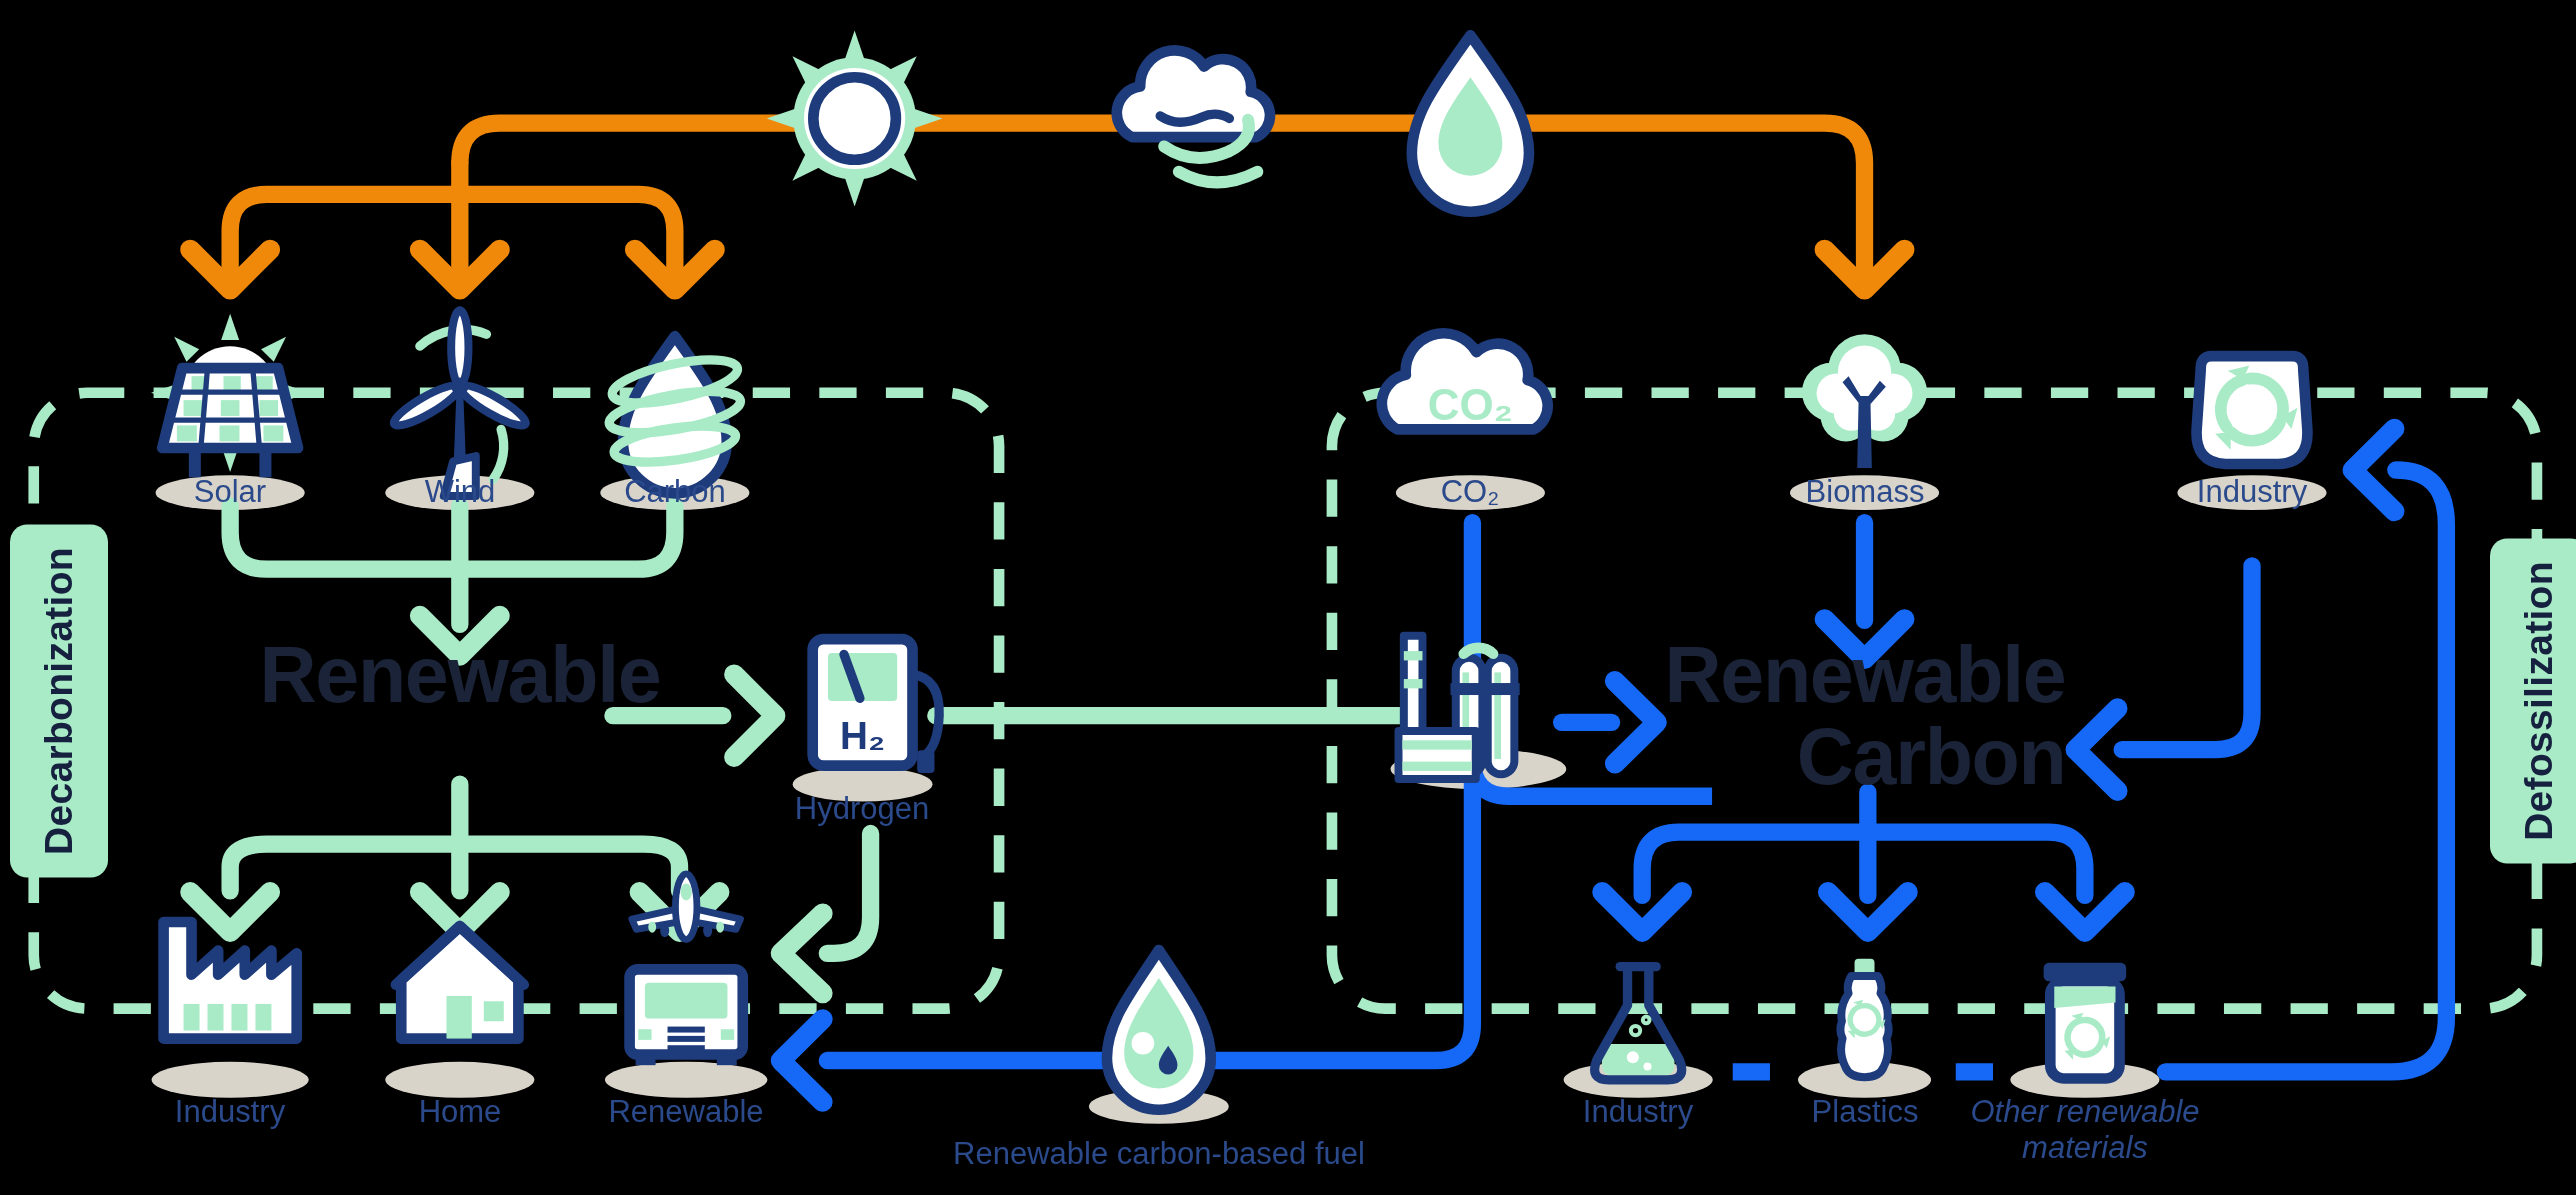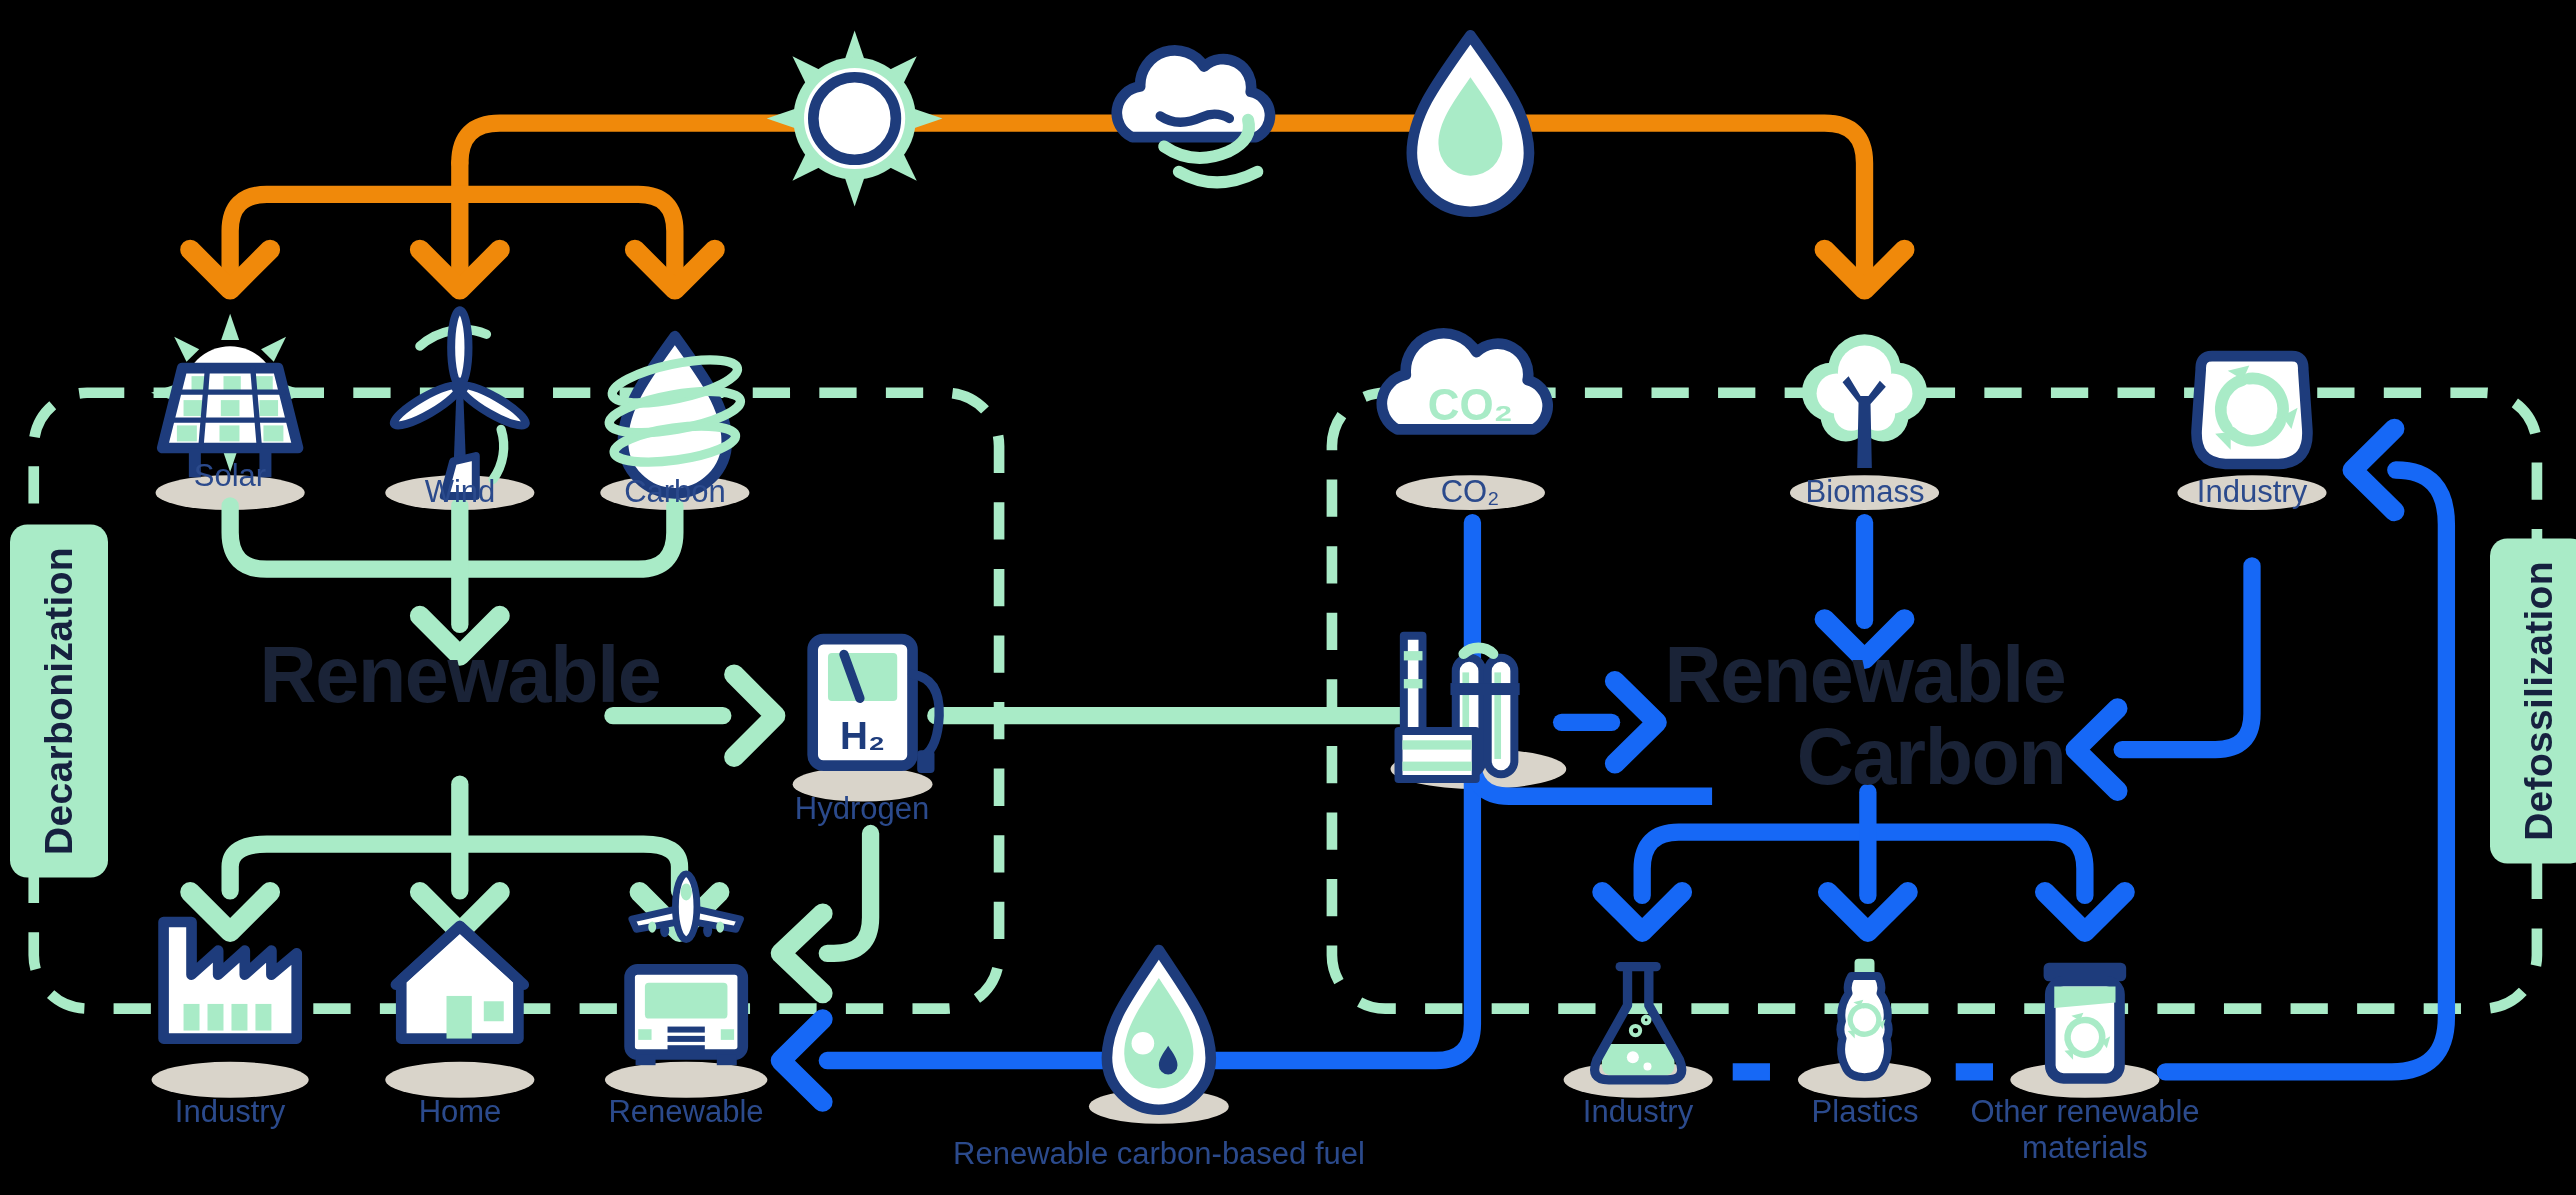--- a/index.html
+++ b/index.html
@@ -11,21 +11,21 @@
     --title:#1A2337;
     --shadow:#D9D4CA;
   }
   html,body{margin:0;padding:0;background:#000;}
   body{width:2576px;height:1195px;overflow:hidden;position:relative;
        font-family:"Liberation Sans",sans-serif;}
   .canvas{position:absolute;left:0;top:0;width:2576px;height:957px;}
   svg.layer{position:absolute;left:0;top:0;}
   .icon-label{position:absolute;transform:translateX(-50%);color:var(--lbl);
     font:500 31px "Liberation Sans",sans-serif;white-space:nowrap;text-align:center;}
-  .icon-label.wrap{white-space:normal;width:313px;}
+  .icon-label.wrap{white-space:normal;width:313px;font-style:italic;}
   .big-title{position:absolute;transform:translateX(-50%);color:var(--title);
     font:700 79px "Liberation Sans",sans-serif;line-height:1.04;text-align:right;
     letter-spacing:-1.3px;white-space:nowrap;}
   .band{position:absolute;width:0;height:0;}
   .band .inner{position:absolute;transform:translate(-50%,-50%) rotate(-90deg);
     background:var(--mint);color:#16213F;font:700 39px "Liberation Sans",sans-serif;
     padding:27px 22.6px;border-radius:17.3px;white-space:nowrap;letter-spacing:0.3px;}
   
   .oln{stroke:var(--orange);stroke-width:26;fill:none;stroke-linecap:round;stroke-linejoin:round;}
   .ochev{stroke:var(--orange);stroke-width:30;fill:none;stroke-linecap:round;stroke-linejoin:round;}
@@ -329,21 +329,21 @@
   </g>
 
   <g transform="translate(1740,1545)">
     <path class="np" stroke-width="20" d="M 0,-118 C 42,-54 78,-10 78,44 A 78,78 0 1 1 -78,44 C -78,-10 -42,-54 0,-118 Z"></path>
     <path class="mfill" d="M 0,-76 C 30,-30 52,0 52,38 A 52,52 0 1 1 -52,38 C -52,0 -30,-30 0,-76 Z"></path>
     <circle class="wfill" r="17" cx="-24" cy="22"></circle>
     <path class="nfill" d="M 14,26 C 22,38 28,46 28,55 A 14,14 0 1 1 0,55 C 0,46 6,38 14,26 Z"></path>
   </g>
 </svg>
 
-<div class="icon-label" style="left:230px;top:458px">Solar</div>
+<div class="icon-label" style="left:230px;top:474px">Solar</div>
 <div class="icon-label" style="left:460px;top:474px">Wind</div>
 <div class="icon-label" style="left:675px;top:474px">Carbon</div>
 <div class="icon-label" style="left:1470px;top:474px">CO₂</div>
 <div class="icon-label" style="left:1865px;top:474px">Biomass</div>
 <div class="icon-label" style="left:2252px;top:474px">Industry</div>
 <div class="icon-label" style="left:862px;top:791px">Hydrogen</div>
 <div class="icon-label" style="left:230px;top:1094px">Industry</div>
 <div class="icon-label" style="left:460px;top:1094px">Home</div>
 <div class="icon-label" style="left:686px;top:1094px">Renewable</div>
 <div class="icon-label" style="left:1638px;top:1094px">Industry</div>

